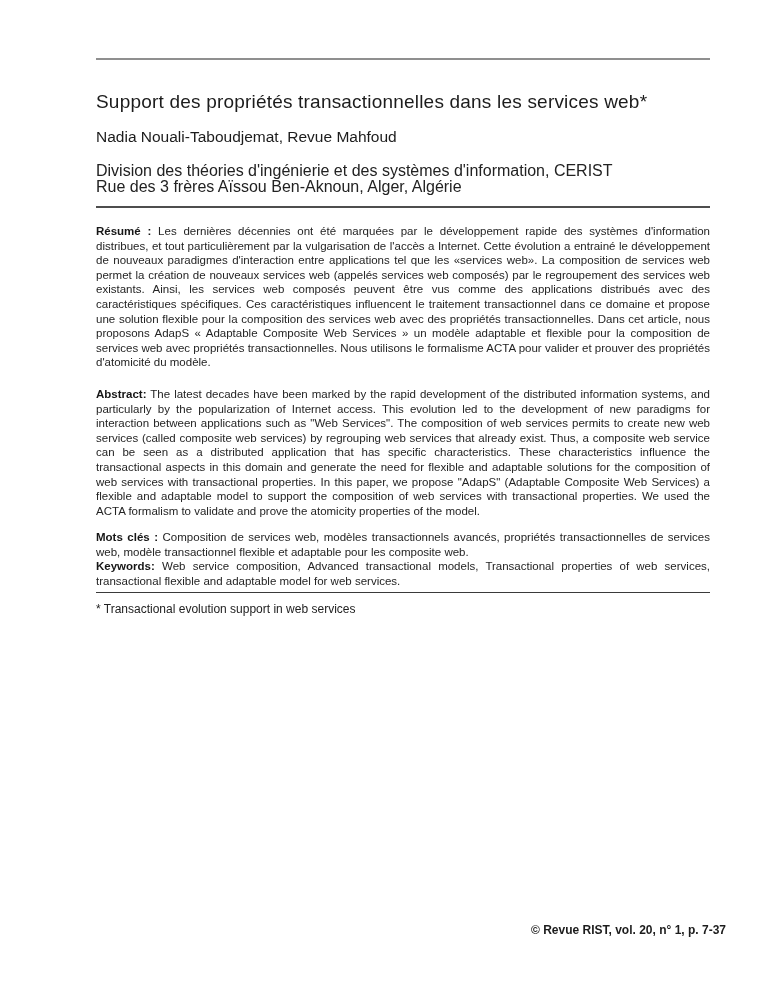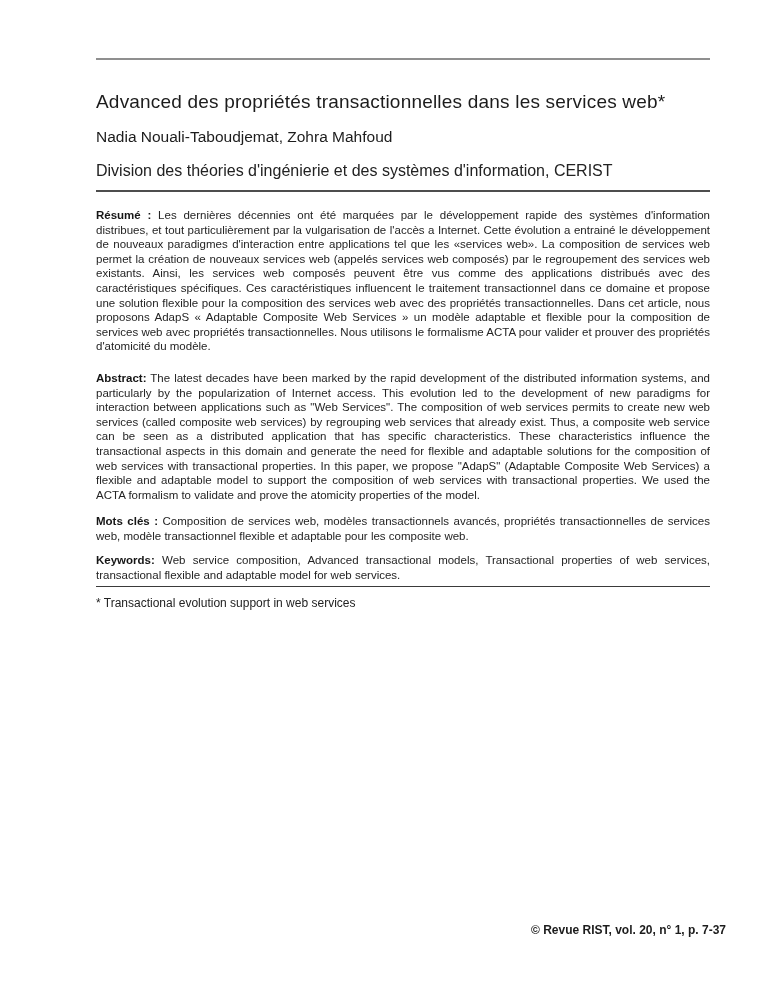--- a/index.html
+++ b/index.html
@@ -58,21 +58,21 @@
   .para {
     font-size: 11.5px;
     line-height: 14.6px;
     text-align: justify;
     color: #242424;
   }
   .para .plabel { font-weight: bold; color: #161616; }
   .para-resume { margin-top: 16px; }
   .para-abstract { margin-top: 17px; }
   .para-motscles { margin-top: 12px; }
-  .para-keywords { margin-top: 10px; }
+  .para-keywords { margin-top: 0; }
   .footnote {
     margin-top: 9px;
     font-size: 12px;
     line-height: 15px;
   }
   .footer-citation {
     position: absolute;
     top: 923px;
     right: 42px;
     font-size: 12px;
@@ -81,26 +81,27 @@
   }
 </style>
 </head>
 <body>
 
 <div class="page">
   <div class="content">
 
     <div class="rule rule-top"></div>
 
-    <h1 class="title">Advanced des propriétés transactionnelles dans les services web*</h1>
+    <h1 class="title">Support des propriétés transactionnelles dans les services web*</h1>
 
-    <div class="authors">Nadia Nouali-Taboudjemat, Zohra Mahfoud</div>
+    <div class="authors">Nadia Nouali-Taboudjemat, Revue Mahfoud</div>
 
     <div class="affiliation">
       <div>Division des théories d'ingénierie et des systèmes d'information, CERIST</div>
+      <div>Rue des 3 frères Aïssou Ben-Aknoun, Alger, Algérie</div>
     </div>
 
 
     <div class="rule rule-divider"></div>
 
     <p class="para para-resume"><span class="plabel">Résumé :</span> <span>Les dernières décennies ont été marquées par le développement rapide des systèmes d'information distribues, et tout particulièrement par la vulgarisation de l'accès a Internet. Cette évolution a entrainé le développement de nouveaux paradigmes d'interaction entre applications tel que les «services web». La composition de services web permet la création de nouveaux services web (appelés services web composés) par le regroupement des services web existants. Ainsi, les services web composés peuvent être vus comme des applications distribués avec des caractéristiques spécifiques. Ces caractéristiques influencent le traitement transactionnel dans ce domaine et propose une solution flexible pour la composition des services web avec des propriétés transactionnelles. Dans cet article, nous proposons AdapS « Adaptable Composite Web Services » un modèle adaptable et flexible pour la composition de services web avec propriétés transactionnelles. Nous utilisons le formalisme ACTA pour valider et prouver des propriétés d'atomicité du modèle.</span></p>
 
     <p class="para para-abstract"><span class="plabel">Abstract:</span> <span>The latest decades have been marked by the rapid development of the distributed information systems, and particularly by the popularization of Internet access. This evolution led to the development of new paradigms for interaction between applications such as "Web Services". The composition of web services permits to create new web services (called composite web services) by regrouping web services that already exist. Thus, a composite web service can be seen as a distributed application that has specific characteristics. These characteristics influence the transactional aspects in this domain and generate the need for flexible and adaptable solutions for the composition of web services with transactional properties. In this paper, we propose "AdapS" (Adaptable Composite Web Services) a flexible and adaptable model to support the composition of web services with transactional properties. We used the ACTA formalism to validate and prove the atomicity properties of the model.</span></p>
 
     <p class="para para-motscles"><span class="plabel">Mots clés :</span> <span>Composition de services web, modèles transactionnels avancés, propriétés transactionnelles de services web, modèle transactionnel flexible et adaptable pour les composite web.</span></p>

